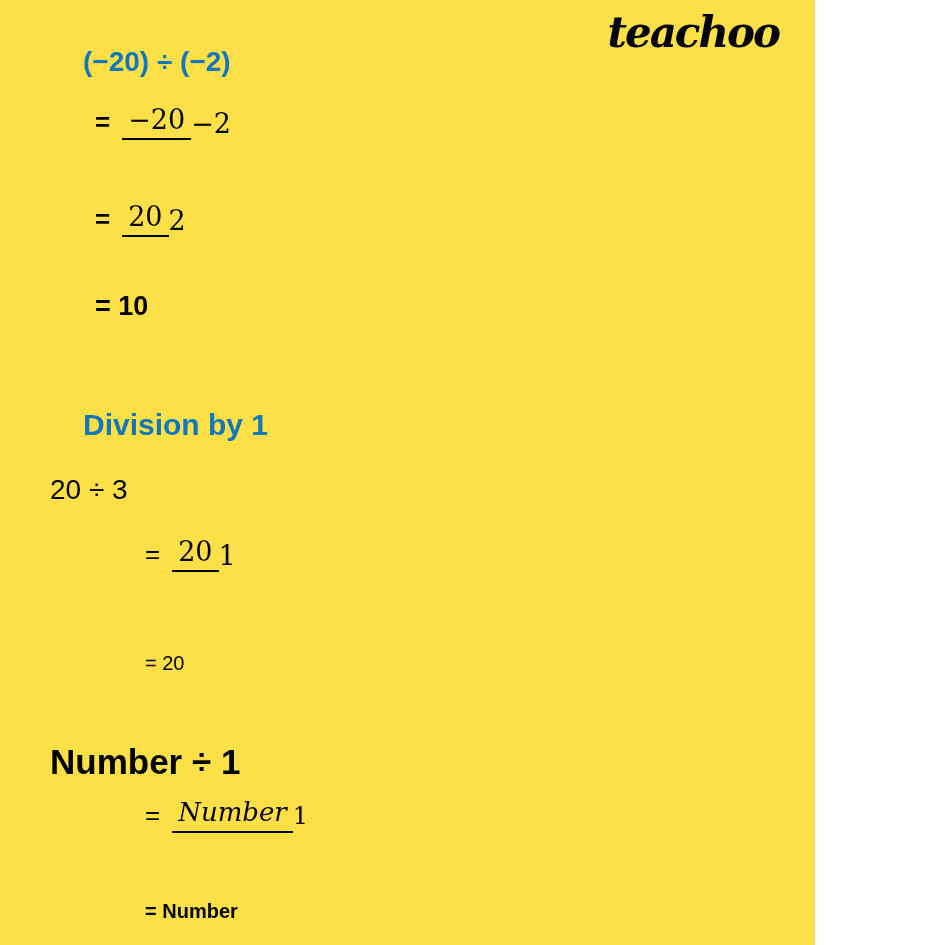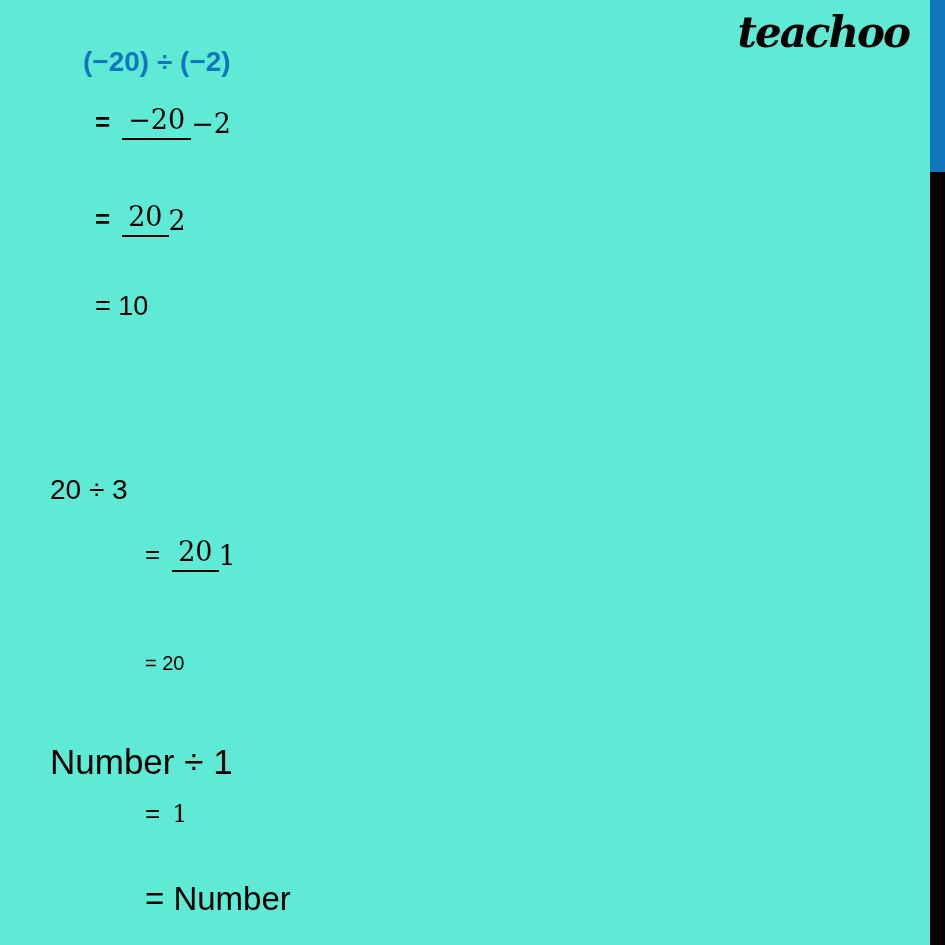--- a/index.html
+++ b/index.html
@@ -2,23 +2,23 @@
 <html><head>
 <meta charset="utf-8">
 <style>
   html, body {
     margin: 0;
     padding: 0;
     background: #ffffff;
   }
   .page {
     position: relative;
-    width: 945px;
+    width: 815px;
     height: 945px;
-    background: #5eead4;
+    background: #fde047;
     overflow: hidden;
     font-family: "Liberation Sans", sans-serif;
     color: #000000;
   }
 
   
   .bar-blue {
     position: absolute;
     left: 930px; top: 0;
     width: 15px; height: 172px;
@@ -51,21 +51,21 @@
     margin-left: 33px;
   }
   .h-title   { top: 46px;  font-size: 28px; }
   .h-section { top: 408px; font-size: 30px; }
 
   .plain-line {
     position: absolute;
     font-size: 28px;
     color: #000000;
   }
-  .bold { font-weight: 400; }
+  .bold { font-weight: 700; }
 
   
   .eqline {
     position: absolute;
     display: flex;
     align-items: center;
     gap: 12px;
   }
   .eq-sign {
     font-family: "Liberation Sans", sans-serif;
@@ -118,37 +118,39 @@
   <div class="eqline eq-bold" style="left:95px; top:201px;">
     <span class="eq-sign">=</span>
     <span class="frac">
       <span class="num">20</span>
       <span class="den">2</span>
     </span>
   </div>
 
   <div class="result bold" style="left:95px; top:291px;">= 10</div>
 
+  <div class="heading-blue h-section">Division by 1</div>
 
   <div class="plain-line" style="left:50px; top:474px;">20 ÷ 3</div>
 
   <div class="eqline" style="left:145px; top:536px;">
     <span class="eq-sign">=</span>
     <span class="frac">
       <span class="num">20</span>
       <span class="den">1</span>
     </span>
   </div>
 
   <div class="result" style="left:145px; top:652px; font-size:20px;">= 20</div>
 
   <div class="plain-line bold" style="left:50px; top:742px; font-size:35px;">Number ÷ 1</div>
 
   <div class="eqline" style="left:145px; top:798px;">
     <span class="eq-sign">=</span>
     <span class="frac">
+      <span class="num italic" style="font-size:26px;">Number</span>
       <span class="den" style="font-size:24px;">1</span>
     </span>
   </div>
 
-  <div class="result bold" style="left:145px; top:880px; font-size:33px;">= Number</div>
+  <div class="result bold" style="left:145px; top:900px; font-size:20px;">= Number</div>
 
 </div>
 
 </body></html>

